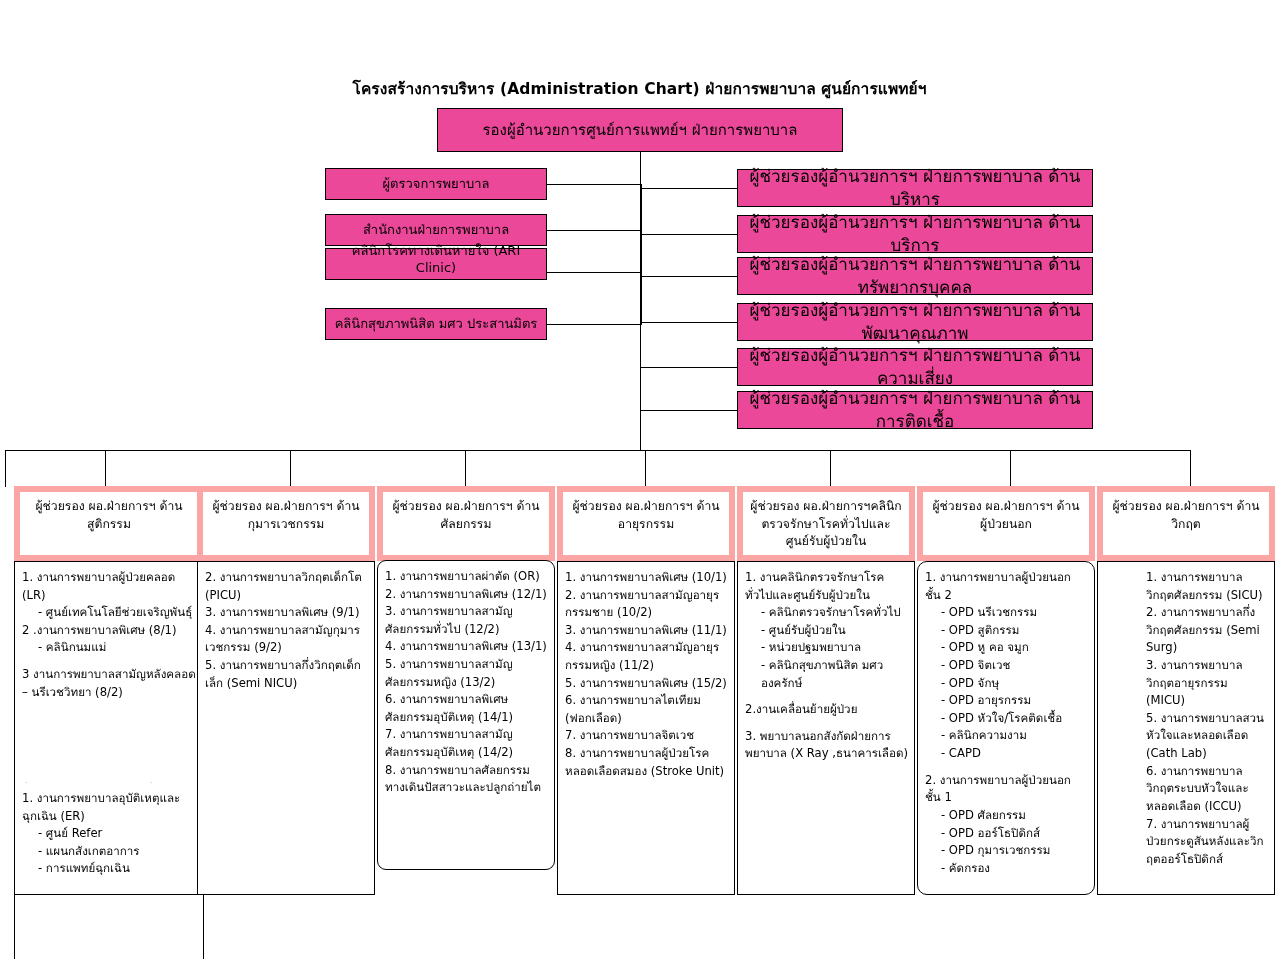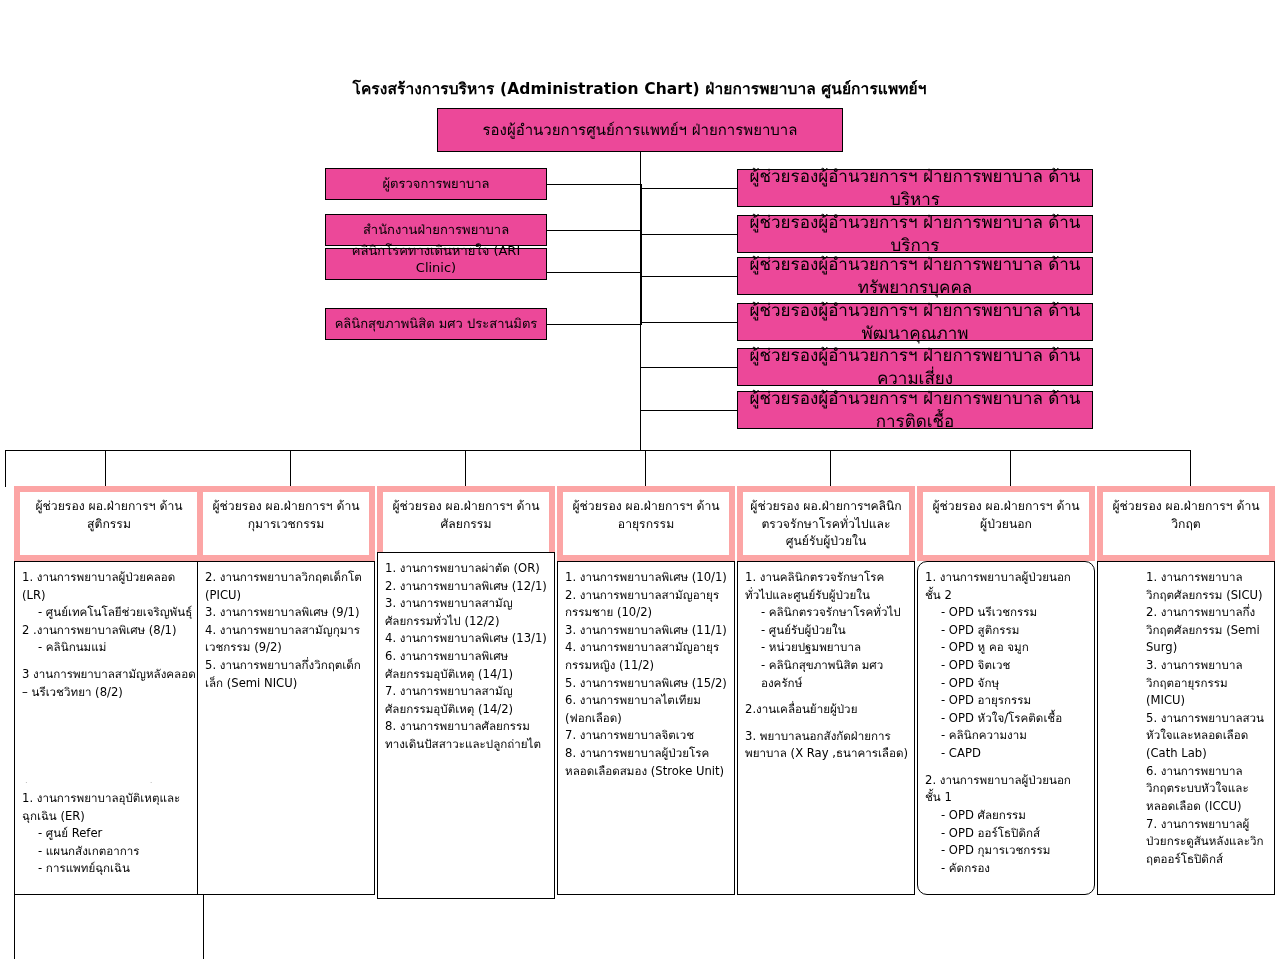--- a/index.html
+++ b/index.html
@@ -256,26 +256,27 @@
           <span class="li">4. งานการพยาบาลสามัญกุมารเวชกรรม (9/2)</span>
           <span class="li">5. งานการพยาบาลกึ่งวิกฤตเด็กเล็ก (Semi NICU)</span>
         </div>
     </div>
   </div>
 
   <div class="dept-col" style="left:377px; width:178px;">
     <div class="dept-head" style="width:178px; height:75px;">
       <span>ผู้ช่วยรอง ผอ.ฝ่ายการฯ ด้านศัลยกรรม</span>
     </div>
-    <div class="dept-body" style="top:66px; width:178px; height:347px;">
+    <div class="dept-body" style="top:74px; width:178px; height:310px;border-radius:9px;">
       <div>
           <span class="li">1. งานการพยาบาลผ่าตัด (OR)</span>
           <span class="li">2. งานการพยาบาลพิเศษ (12/1)</span>
           <span class="li">3. งานการพยาบาลสามัญศัลยกรรมทั่วไป (12/2)</span>
           <span class="li">4. งานการพยาบาลพิเศษ (13/1)</span>
+          <span class="li">5. งานการพยาบาลสามัญศัลยกรรมหญิง (13/2)</span>
           <span class="li">6. งานการพยาบาลพิเศษศัลยกรรมอุบัติเหตุ (14/1)</span>
           <span class="li">7. งานการพยาบาลสามัญศัลยกรรมอุบัติเหตุ (14/2)</span>
           <span class="li">8. งานการพยาบาลศัลยกรรมทางเดินปัสสาวะและปลูกถ่ายไต</span>
         </div>
     </div>
   </div>
 
   <div class="dept-col" style="left:557px; width:178px;">
     <div class="dept-head" style="width:178px; height:75px;">
       <span>ผู้ช่วยรอง ผอ.ฝ่ายการฯ ด้านอายุรกรรม</span>

